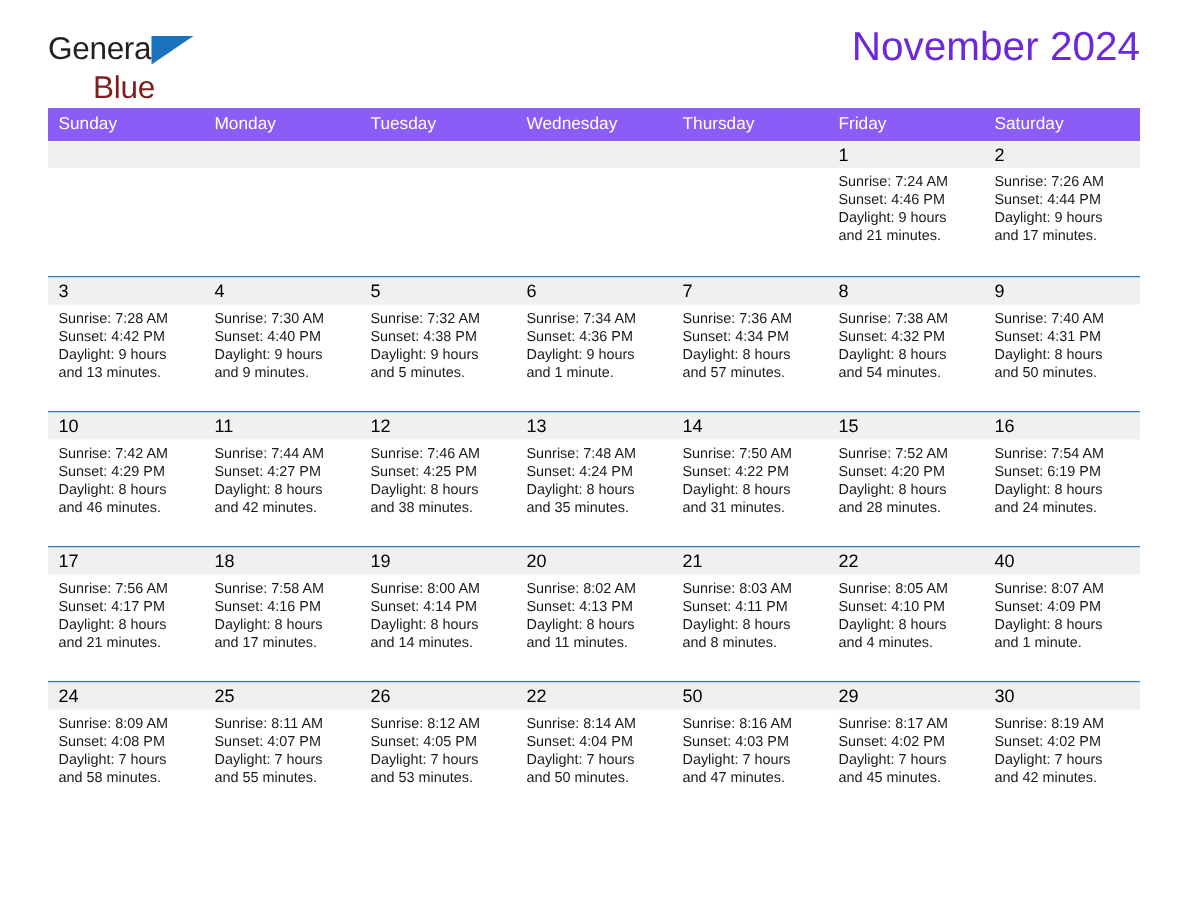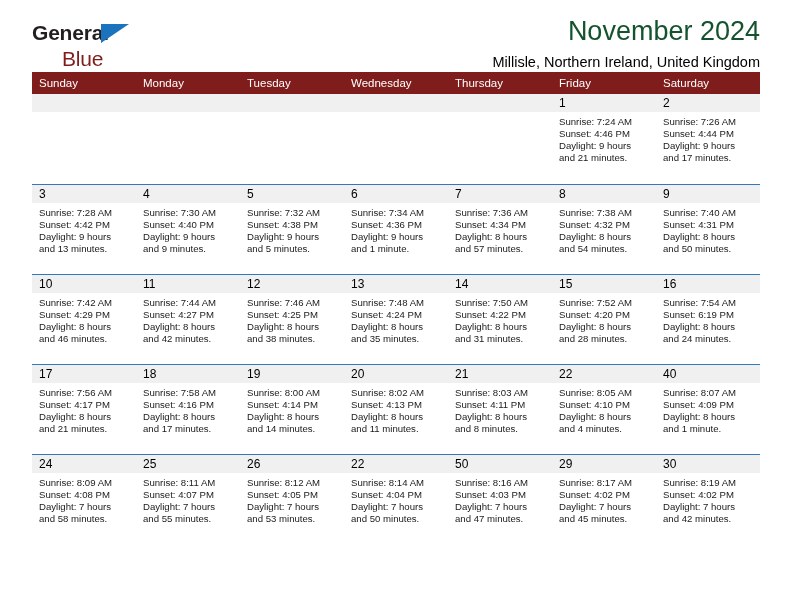--- a/index.html
+++ b/index.html
@@ -39,21 +39,20 @@
   .logo-row1 {
     position: relative;
     font-size: 21px;
     letter-spacing: -0.2px;
     color: #231f20;
     height: 24px;
   }
   .logo-general {
     display: inline-block;
     vertical-align: top;
-    font-weight: bold;
   }
   .logo-tri {
     position: absolute;
     left: 69px;
     top: 2px;
     width: 0;
     height: 0;
     border-left: 28px solid #1b72bd;
     border-bottom: 19px solid transparent;
   }
@@ -63,42 +62,42 @@
     margin-top: 2px;
     padding-left: 30px;
     letter-spacing: -0.2px;
   }
   .title {
     position: absolute;
     right: 0;
     top: 16px;
     font-size: 27px;
     font-weight: 400;
-    color: #14532d;
+    color: #6d28d9;
     white-space: nowrap;
   }
   .subtitle {
     position: absolute;
     right: 0;
     top: 54px;
     font-size: 14.5px;
     font-weight: 400;
     color: #000;
     white-space: nowrap;
   }
 
   
   .calendar {
     margin: 0 32px;
     width: 728px;
     border-collapse: collapse;
     table-layout: fixed;
   }
   .calendar th {
-    background: #7f1d1d;
+    background: #8b5cf6;
     color: #ffffff;
     font-size: 11.5px;
     font-weight: 400;
     text-align: left;
     padding: 5px 0 5px 7px;
     height: 22px;
     border: none;
   }
   .calendar td {
     width: 104px;
@@ -144,21 +143,20 @@
 
     <div class="logo">
       <div class="logo-row1">
         <span class="logo-general">General</span>
         <span class="logo-tri"></span>
       </div>
       <div class="logo-row2">Blue</div>
     </div>
 
     <div class="title">November 2024</div>
-    <div class="subtitle">Millisle, Northern Ireland, United Kingdom</div>
   </div>
 
   <table class="calendar">
     <thead>
       <tr>
         <th>Sunday</th>
         <th>Monday</th>
         <th>Tuesday</th>
         <th>Wednesday</th>
         <th>Thursday</th>

